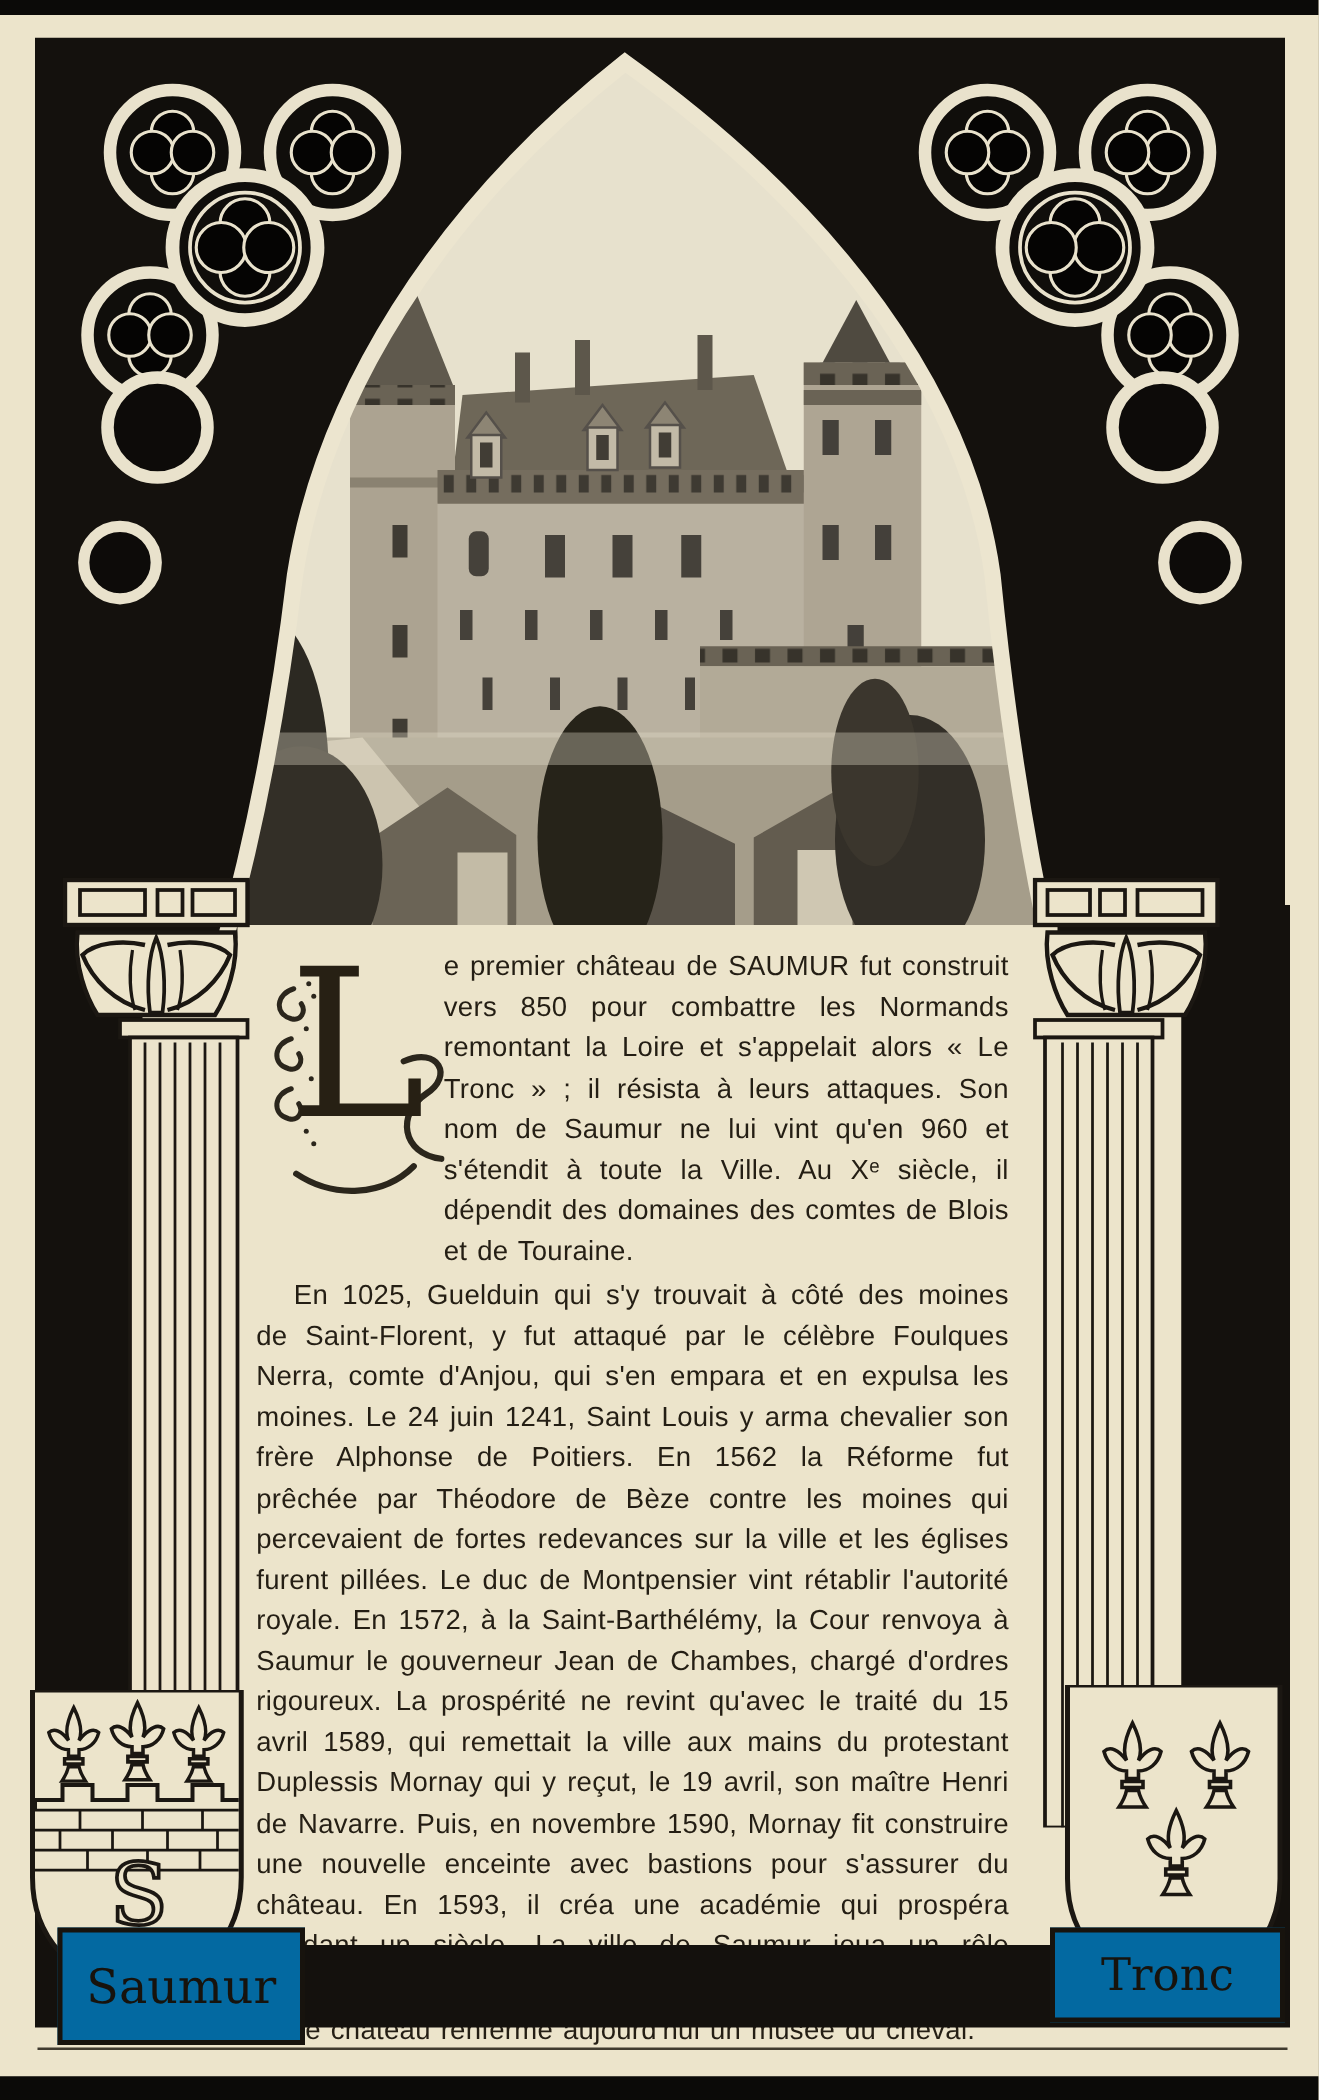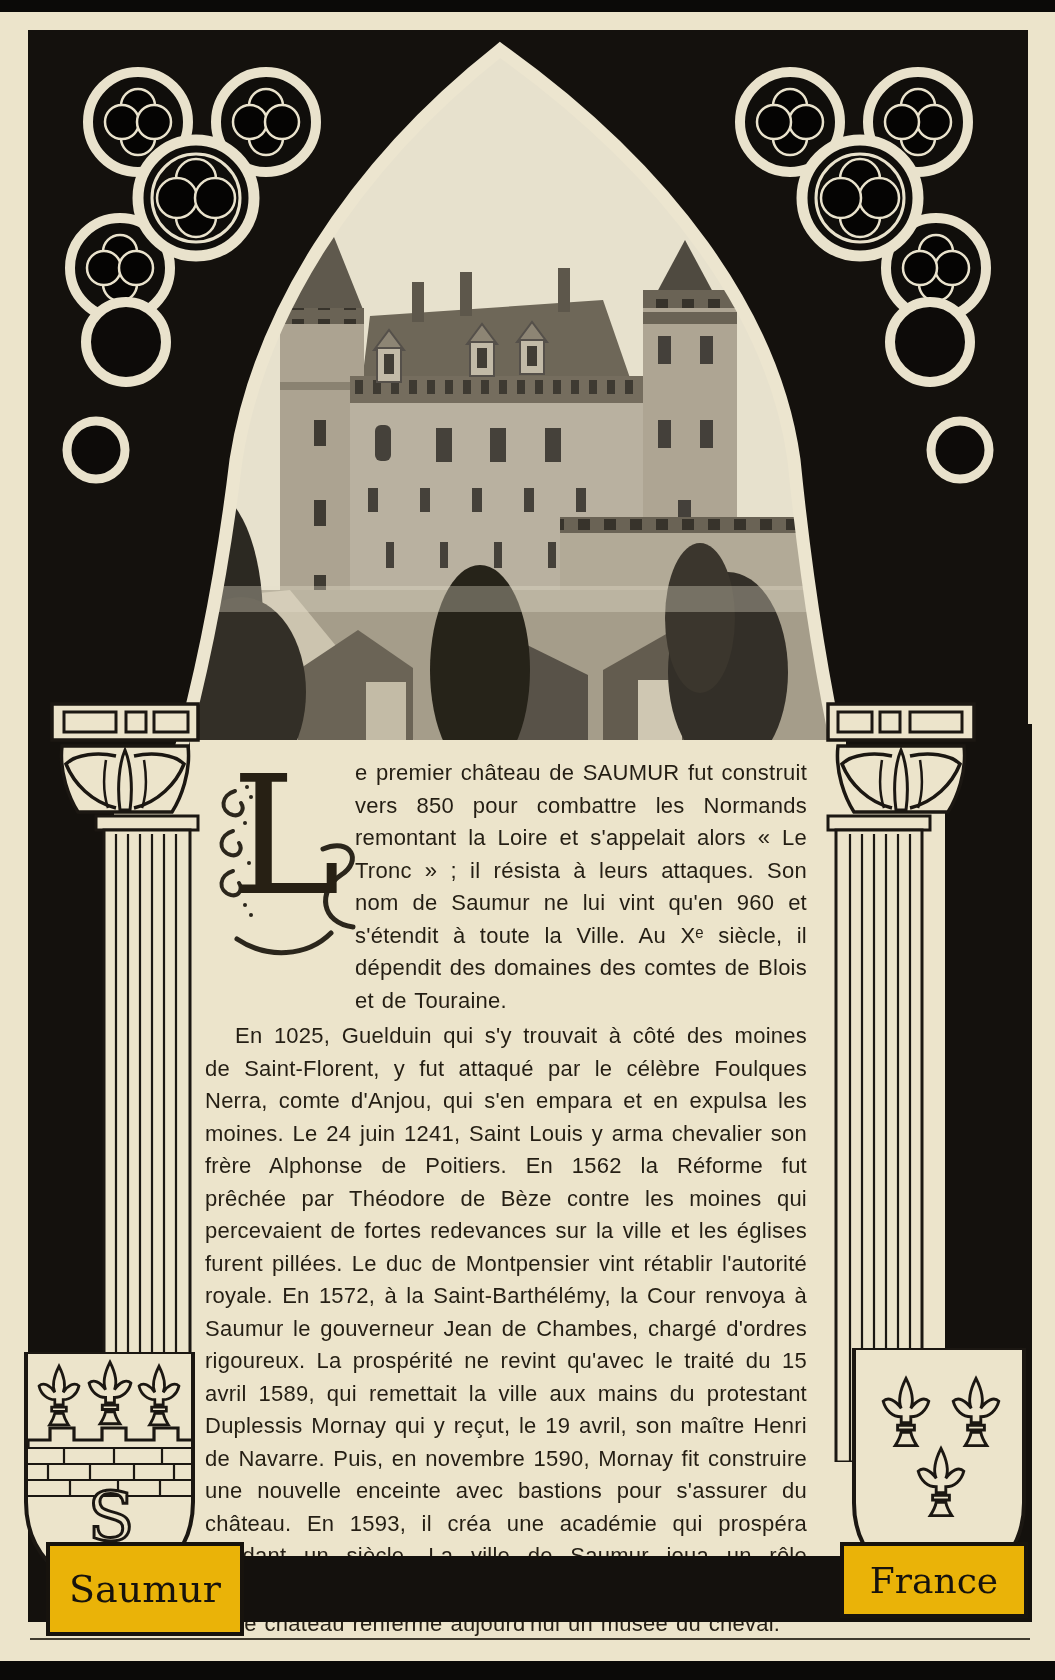--- a/index.html
+++ b/index.html
@@ -14,21 +14,21 @@
   .side-band.right{left:945px;width:87px;}
   .text-panel{left:190px;top:740px;width:656px;height:816px;background:#ece4cb;}
   .article{left:205px;top:757px;width:602px;color:#241e14;font-size:22px;line-height:32.5px;
            text-align:justify;letter-spacing:.25px;word-spacing:1.5px;}
   .article p{margin:0;}
   .article .p2{text-indent:30px;margin-top:3px;}
   .article .p3{text-align:center;margin-top:3px;text-indent:0;}
   .dropcap-float{float:left;width:150px;height:228px;position:relative;}
   .dropcap{position:absolute;left:26px;top:0;font-family:"DejaVu Serif",serif;
            font-size:165px;line-height:158px;color:#272014;}
-  .label-box{background:#eab308;border:4px solid #17130d;color:#17130d;
+  .label-box{background:#0369a1;border:4px solid #17130d;color:#17130d;
              font-family:"DejaVu Serif",serif;display:flex;align-items:center;justify-content:center;}
   .label-left{left:46px;top:1542px;width:190px;height:86px;font-size:38px;}
   .label-right{left:840px;top:1542px;width:180px;height:68px;font-size:36px;}
   .bottom-band{left:28px;top:1556px;width:1004px;height:66px;background:#14110d;}
   .bottom-line{left:30px;top:1638px;width:1000px;height:2px;background:#221d14;opacity:.85;}
   .shield-s{left:76px;top:1484px;width:70px;text-align:center;font-family:"DejaVu Serif",serif;
             font-size:68px;line-height:66px;color:#ece4cb;-webkit-text-stroke:3px #1b1712;}
   svg{display:block;}
 </style>
 </head>
@@ -334,21 +334,21 @@
       <use href="#flB" transform="translate(34,28) scale(1.2)"></use>
       <use href="#flB" transform="translate(104,28) scale(1.2)"></use>
       <use href="#flB" transform="translate(69,98) scale(1.2)"></use>
     </g>
   </svg>
 
   <div class="abs label-box label-left">
     <span>Saumur</span>
   </div>
   <div class="abs label-box label-right">
-    <span>France</span>
+    <span>Tronc</span>
   </div>
 
   <div class="abs bottom-line"></div>
 
   <div class="abs scan-edge scan-top"></div>
   <div class="abs scan-edge scan-bottom"></div>
 
 </div>
 
 </body></html>

